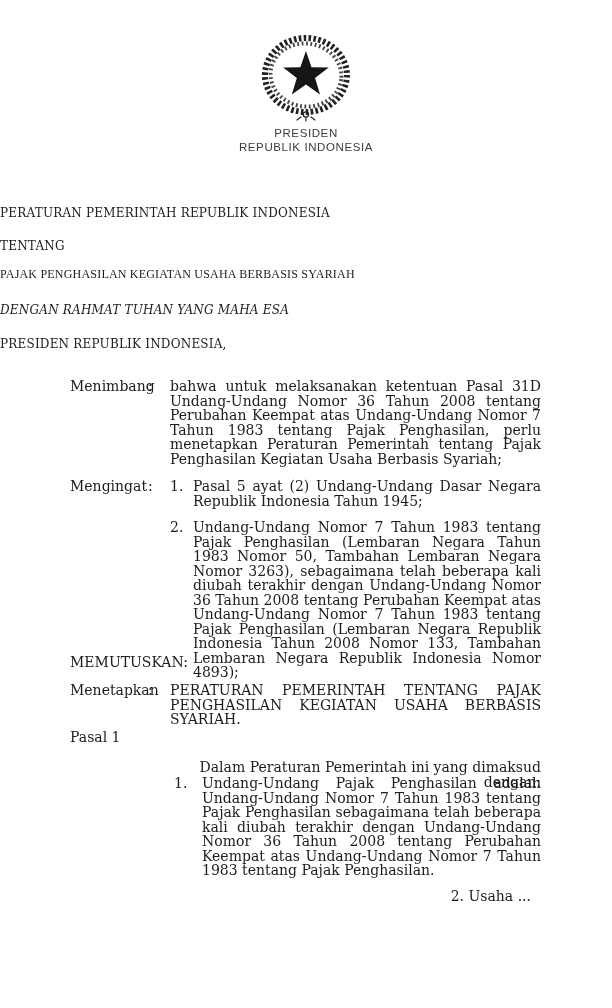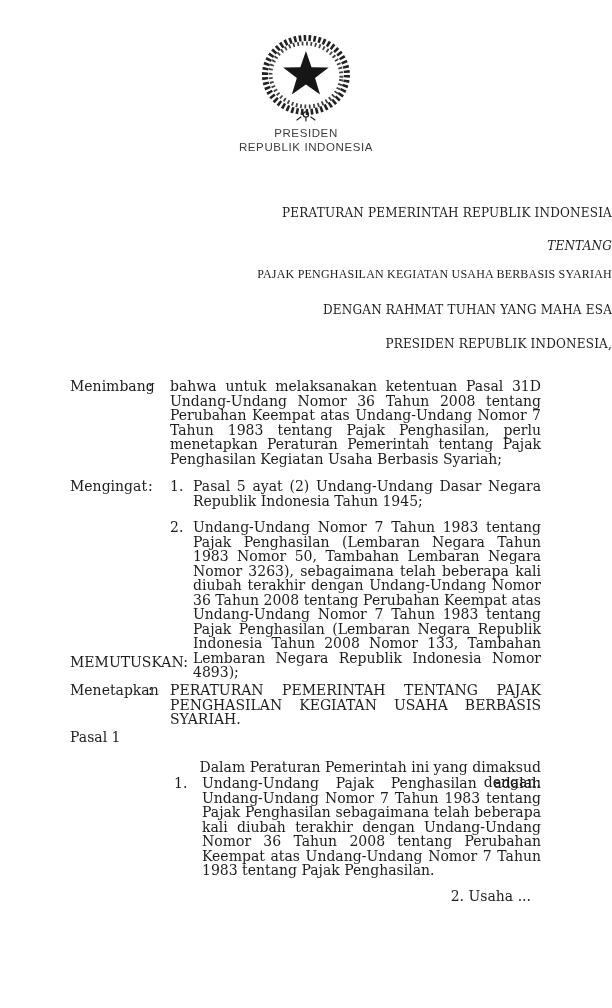--- a/index.html
+++ b/index.html
@@ -35,28 +35,28 @@
     color: #3c3c3c;
     white-space: nowrap;
   }
 
   
   .title-block {
     position: absolute;
     top: 205px;
     left: 0;
     right: 0;
-    text-align: right;
+    text-align: left;
     font-size: 12px;
     line-height: 16px;
     letter-spacing: 0.2px;
   }
-  .title-block .gap17 { margin-top: 17px; font-style: italic; }
+  .title-block .gap17 { margin-top: 17px; }
   .title-block .gap12 { margin-top: 12px; font-family: Liberation Serif, serif; }
-  .title-block .gap20 { margin-top: 20px; }
+  .title-block .gap20 { margin-top: 20px; font-style: italic; }
   .title-block .gap18 { margin-top: 18px; }
 
   
   .sec {
     position: absolute;
     left: 70px;
     width: 471px;
     font-size: 14px;
     line-height: 14.5px;
     text-align: justify;

